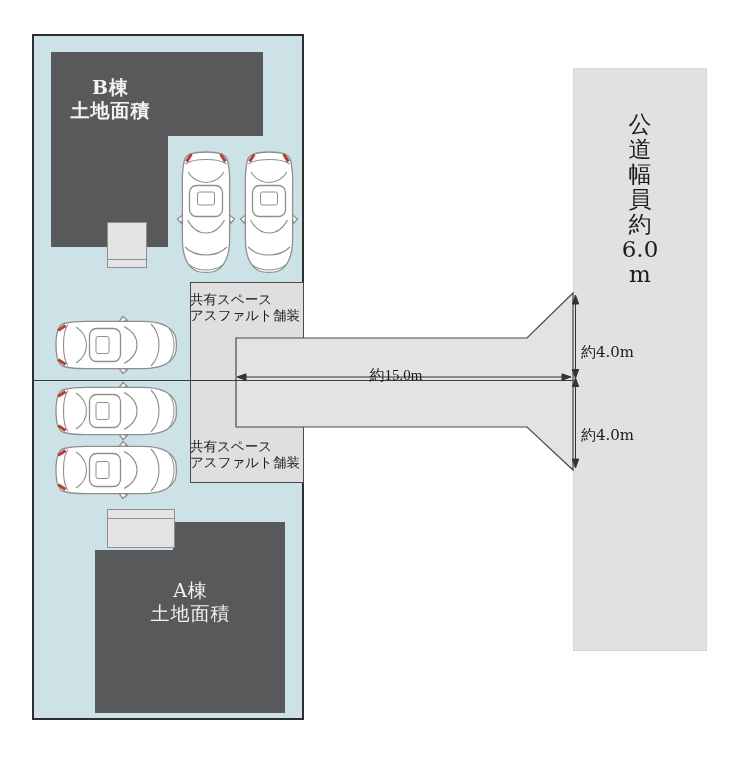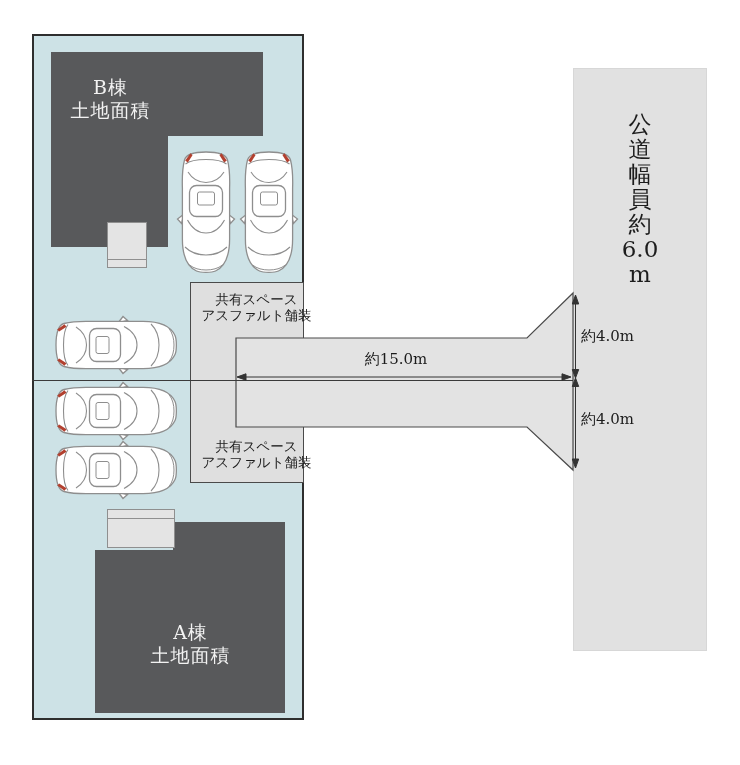--- a/index.html
+++ b/index.html
@@ -18,31 +18,31 @@
   .plot{position:absolute;left:32px;top:34px;width:272px;height:686px;
         background:#cde2e6;border:2px solid #2e2e2e;z-index:1;}
   .bldg{position:absolute;background:#58595b;z-index:2;}
   .bldg-label{position:absolute;z-index:3;text-align:center;color:#f2f2f2;
         font-size:19px;line-height:23px;letter-spacing:1px;}
   .porch{position:absolute;background:#e4e4e4;border:1px solid #8f8f8f;z-index:3;}
   .porch .step{position:absolute;left:0;width:100%;height:0;border-top:1px solid #8f8f8f;}
   
   .shared{position:absolute;left:190px;top:282px;width:114px;height:201px;
         background:#dfdfdf;border:1px solid #4a4a4a;z-index:4;}
-  .shared-label{position:absolute;width:133px;left:190px;z-index:5;text-align:center;
+  .shared-label{position:absolute;width:133px;left:190px;z-index:5;
         font-size:13.5px;line-height:16px;color:#1c1c1c;}
   
   .overlay{position:absolute;left:0;top:0;z-index:6;pointer-events:none;}
   .overlay2{position:absolute;left:0;top:0;z-index:8;pointer-events:none;}
   
   .divider{position:absolute;left:32px;top:380px;width:541px;height:0;
         border-top:1.5px solid #3a3a3a;z-index:7;}
   
-  .dim{position:absolute;z-index:9;font-size:15px;color:#1c1c1c;line-height:16px;}
-  .dim-15{left:340px;top:351px;width:112px;text-align:center;}
+  .dim{position:absolute;z-index:9;font-size:15px;color:#1c1c1c;line-height:16px;margin-top:16px;}
+  .dim-15{left:340px;top:351px;width:112px;text-align:center;font-family:Liberation Serif, serif;}
   .dim-4a{left:581px;top:328px;}
   .dim-4b{left:581px;top:411px;}
   
   .car{position:absolute;width:126px;height:48px;overflow:visible;z-index:5;}
   .car-v{transform:rotate(90deg);}
 </style>
 </head>
 <body>
 
 <div id="canvas">
@@ -76,31 +76,31 @@
     <span>員</span>
     <span>約</span>
     <span>6.0</span>
     <span>m</span>
   </div>
 
   <div class="plot"></div>
 
   <div class="bldg" style="left:51px;top:52px;width:212px;height:84px;"></div>
   <div class="bldg" style="left:51px;top:52px;width:117px;height:195px;"></div>
-  <div class="bldg-label" style="left:38px;top:76px;width:145px;">
+  <div class="bldg-label" style="left:38px;top:76px;width:145px;font-weight:bold;">
     <div>B棟</div>
     <div>土地面積</div>
   </div>
   <div class="porch" style="left:107px;top:222px;width:40px;height:46px;">
     <div class="step" style="top:36px;"></div>
   </div>
 
   <div class="bldg" style="left:173px;top:522px;width:112px;height:191px;"></div>
   <div class="bldg" style="left:95px;top:550px;width:78px;height:163px;"></div>
-  <div class="bldg-label" style="left:118px;top:579px;width:145px;margin-top:42px;">
+  <div class="bldg-label" style="left:118px;top:579px;width:145px;">
     <div>A棟</div>
     <div>土地面積</div>
   </div>
   <div class="porch" style="left:107px;top:509px;width:68px;height:39px;">
     <div class="step" style="top:8px;"></div>
   </div>
 
   <div class="shared"></div>
   <div class="shared-label" style="top:291px;">
     <div>共有スペース</div>

